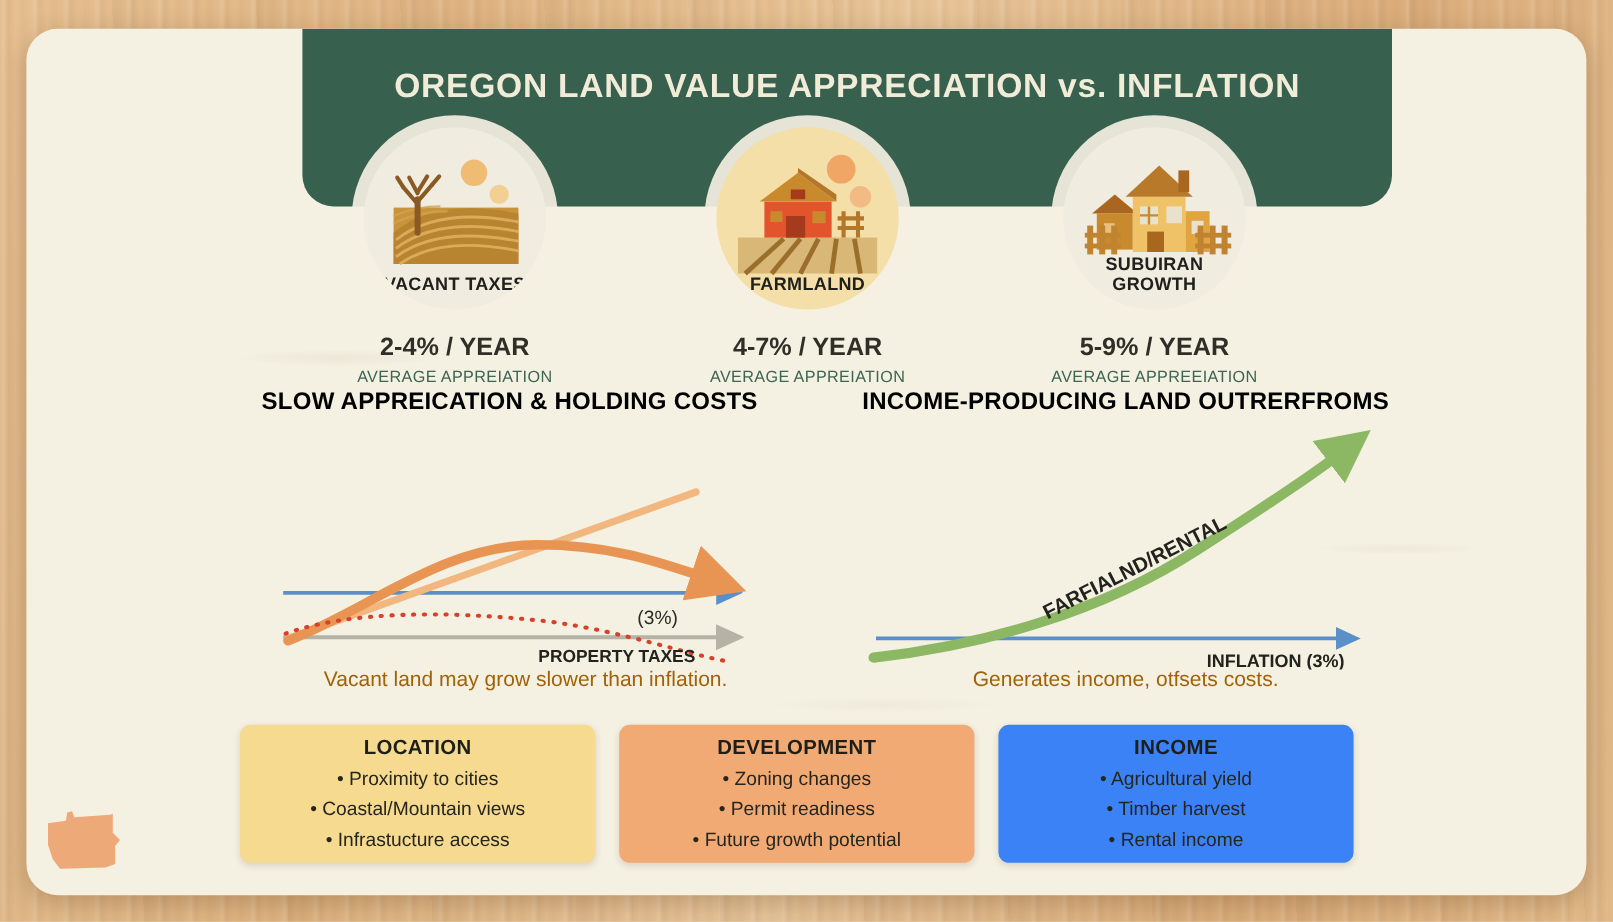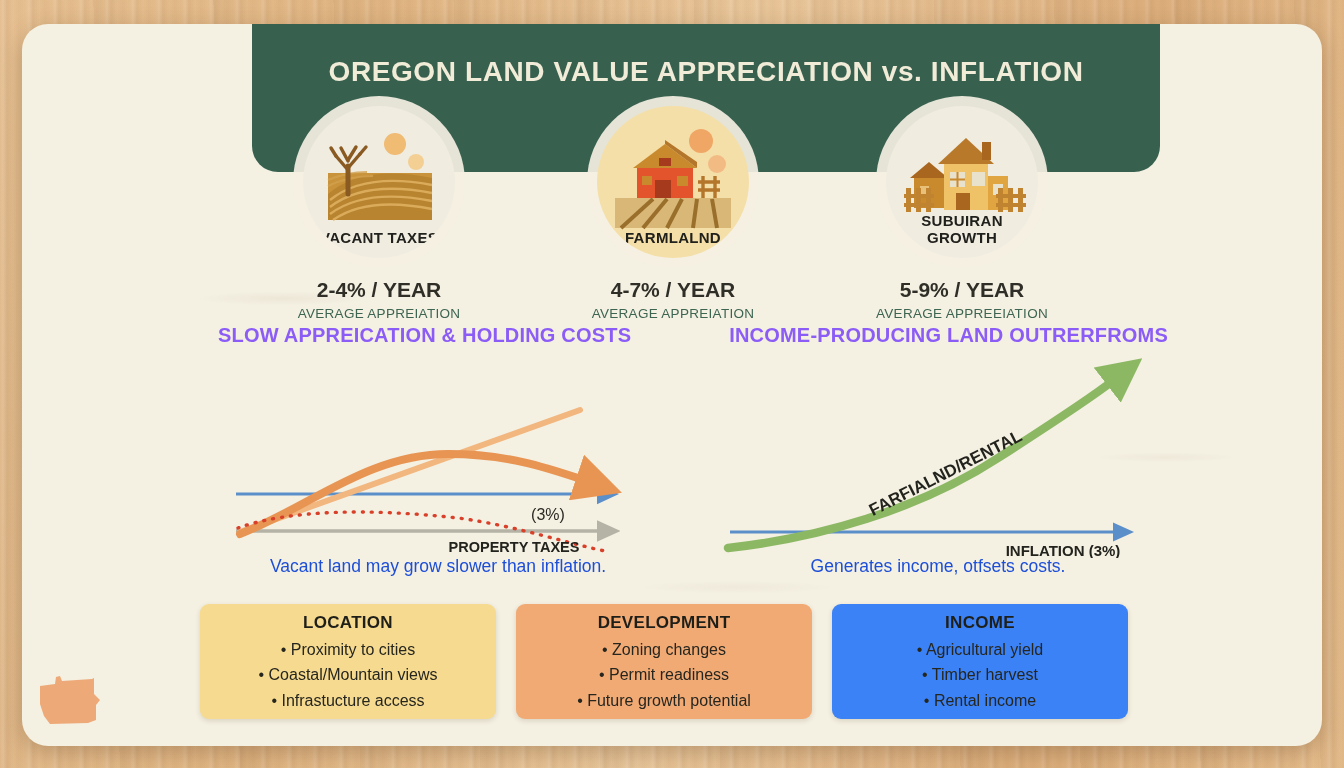--- a/index.html
+++ b/index.html
@@ -133,35 +133,35 @@
   }
 
   
   .panel { position: absolute; top: 300px; }
   .panel.left  { left: 196px;  width: 440px; }
   .panel.right { left: 686px; width: 460px; }
 
   .panel-title {
     font-size: 20px;
     font-weight: bold;
-    color: #8b5cf6;
+    color: #000000;
     letter-spacing: 0.2px;
     white-space: nowrap;
     text-align: left;
   }
-  .panel.right .panel-title { text-align: right; }
+  .panel.right .panel-title { text-align: center; }
 
   .panel-caption {
     position: absolute;
     top: 232px;
     left: 0;
     width: 100%;
     text-align: center;
     font-size: 17.5px;
-    color: #1d4ed8;
+    color: #a16207;
   }
 
   .chart-svg { position: absolute; top: 34px; left: 0; }
 
   .chart-text {
     font-family: "Liberation Sans", sans-serif;
     font-weight: bold;
     fill: #23231e;
   }
   .chart-text.paren { font-size: 16px; font-weight: normal; fill: #2b2b24; }

